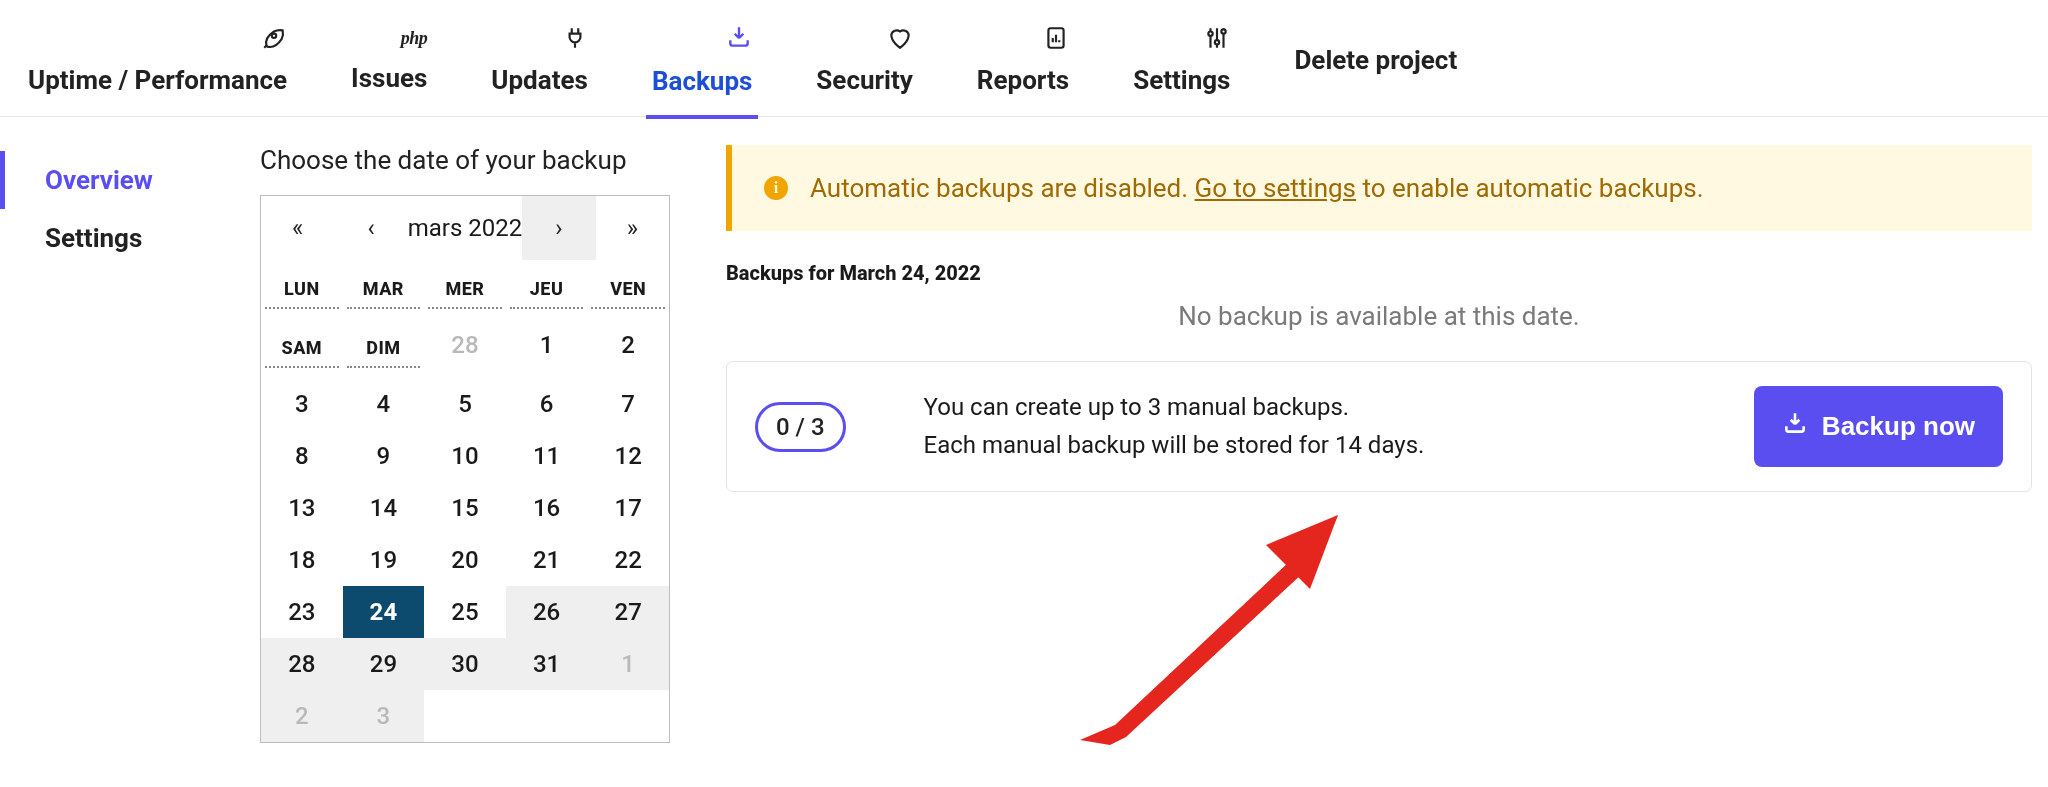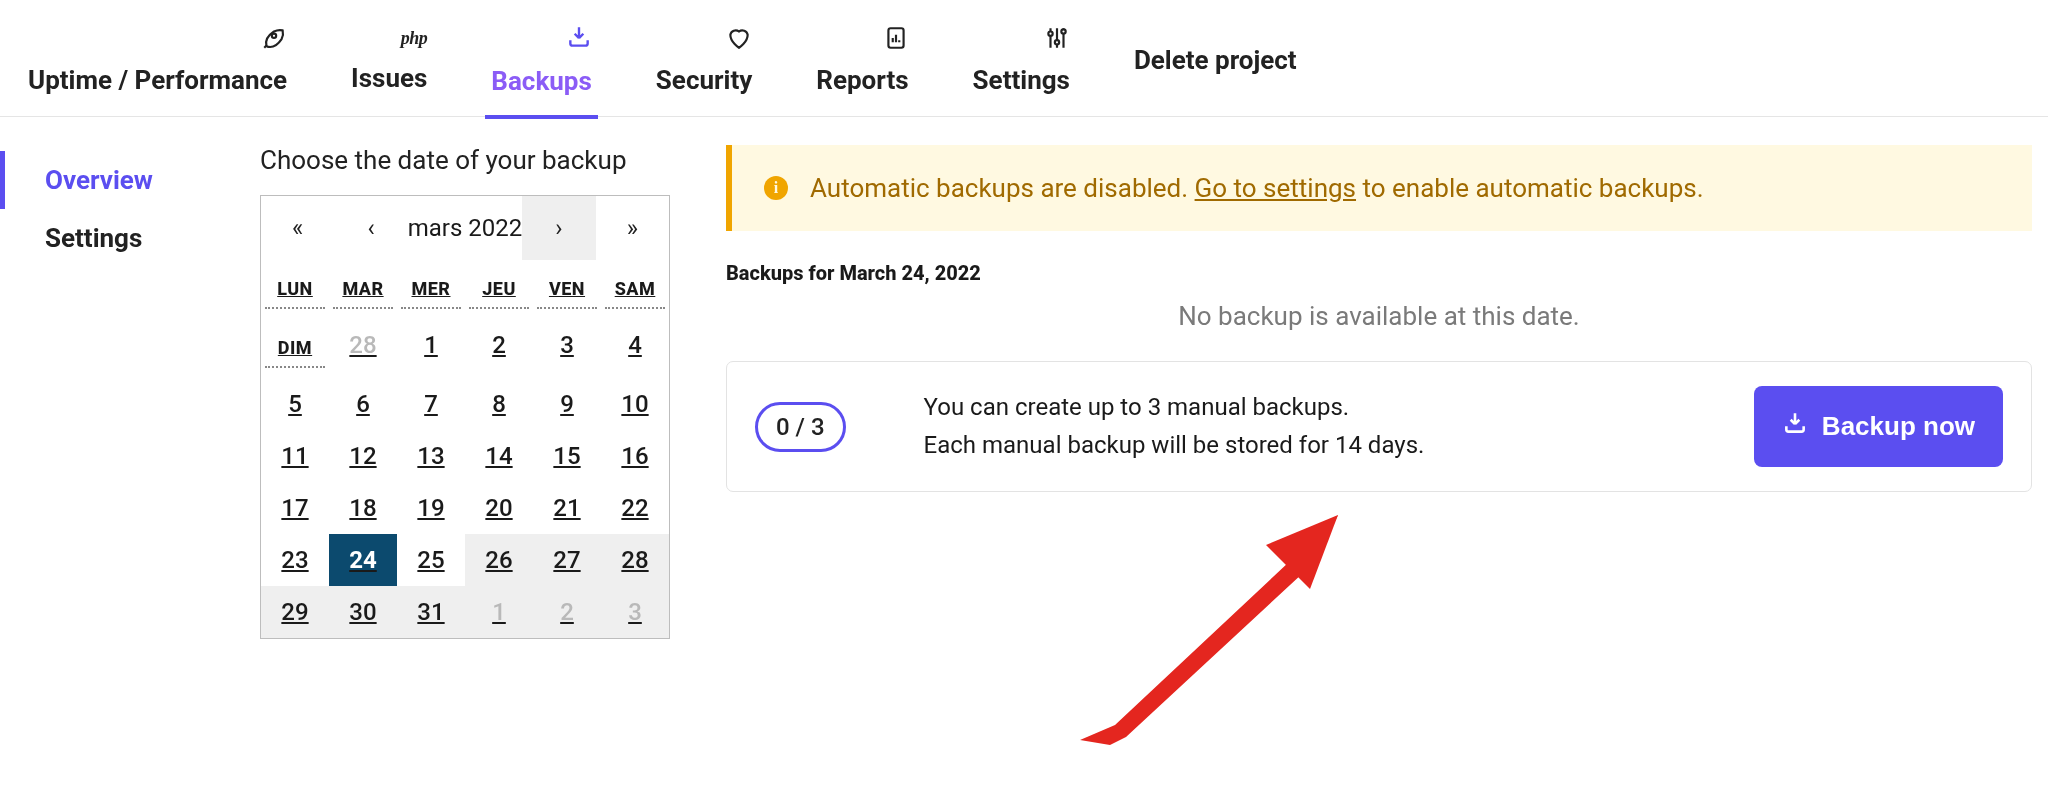--- a/index.html
+++ b/index.html
@@ -27,21 +27,21 @@
     font-size: 26px;
     font-weight: 700;
     color: #222;
     cursor: pointer;
     padding-bottom: 22px;
     margin-bottom: -22px;
     position: relative;
     flex-direction: column;
   }
   .nav-item .icon { display: inline-flex; align-items: center; font-style: italic; }
-  .nav-item.active { color: #8b5cf6; gap: 16px; }
+  .nav-item.active { color: #1d4ed8; gap: 16px; }
   .nav-item.active::after {
     content: "";
     position: absolute;
     left: -6px; right: -6px; bottom: -1px;
     height: 4px;
     background: #5b4ef0;
   }
   .php-badge {
     font-family: ui-serif, Georgia, serif;
     font-style: normal;
@@ -105,22 +105,21 @@
   .cal-head .month {
     display: flex;
     align-items: center;
     justify-content: center;
     font-size: 24px;
     font-weight: 400;
     white-space: nowrap;
   }
   .cal-grid {
     display: grid;
-    grid-template-columns: repeat(6, 1fr);
-    text-decoration: underline;
+    grid-template-columns: repeat(5, 1fr);
   }
   .dow {
     text-align: center;
     font-size: 18px;
     font-weight: 800;
     padding: 18px 0 8px 0;
     border-bottom: 2px dotted #888;
     margin: 0 4px 10px 4px;
     letter-spacing: 0.5px;
   }
@@ -228,20 +227,28 @@
           <path d="M5 19c-1-4 1-9 7-13 4-2 8-1 8-1s1 4-1 8c-4 6-9 8-13 7z"></path>
           <path d="M14 10a2 2 0 1 1-4 0 2 2 0 0 1 4 0z"></path>
           <path d="M5 19l-2 2"></path>
         </svg>
     </span>
     <span>Uptime / Performance</span>
   </div>
   <div class="nav-item">
     <span class="icon php-badge">php</span>
     <span>Issues</span>
+  </div>
+  <div class="nav-item">
+    <span class="icon">
+      <svg width="26" height="26" viewBox="0 0 24 24" fill="none" stroke="#222" stroke-width="2">
+          <path d="M9 3v5M15 3v5M7 8h10v3a5 5 0 0 1-10 0V8zM12 16v5"></path>
+        </svg>
+    </span>
+    <span>Updates</span>
   </div>
   <div class="nav-item active">
     <span class="icon">
       <svg width="26" height="26" viewBox="0 0 24 24" fill="none" stroke="#5b4ef0" stroke-width="2.2">
           <path d="M12 3v10m0 0l-4-4m4 4l4-4"></path>
           <path d="M4 15v3a2 2 0 0 0 2 2h12a2 2 0 0 0 2-2v-3"></path>
         </svg>
     </span>
     <span>Backups</span>
   </div>

